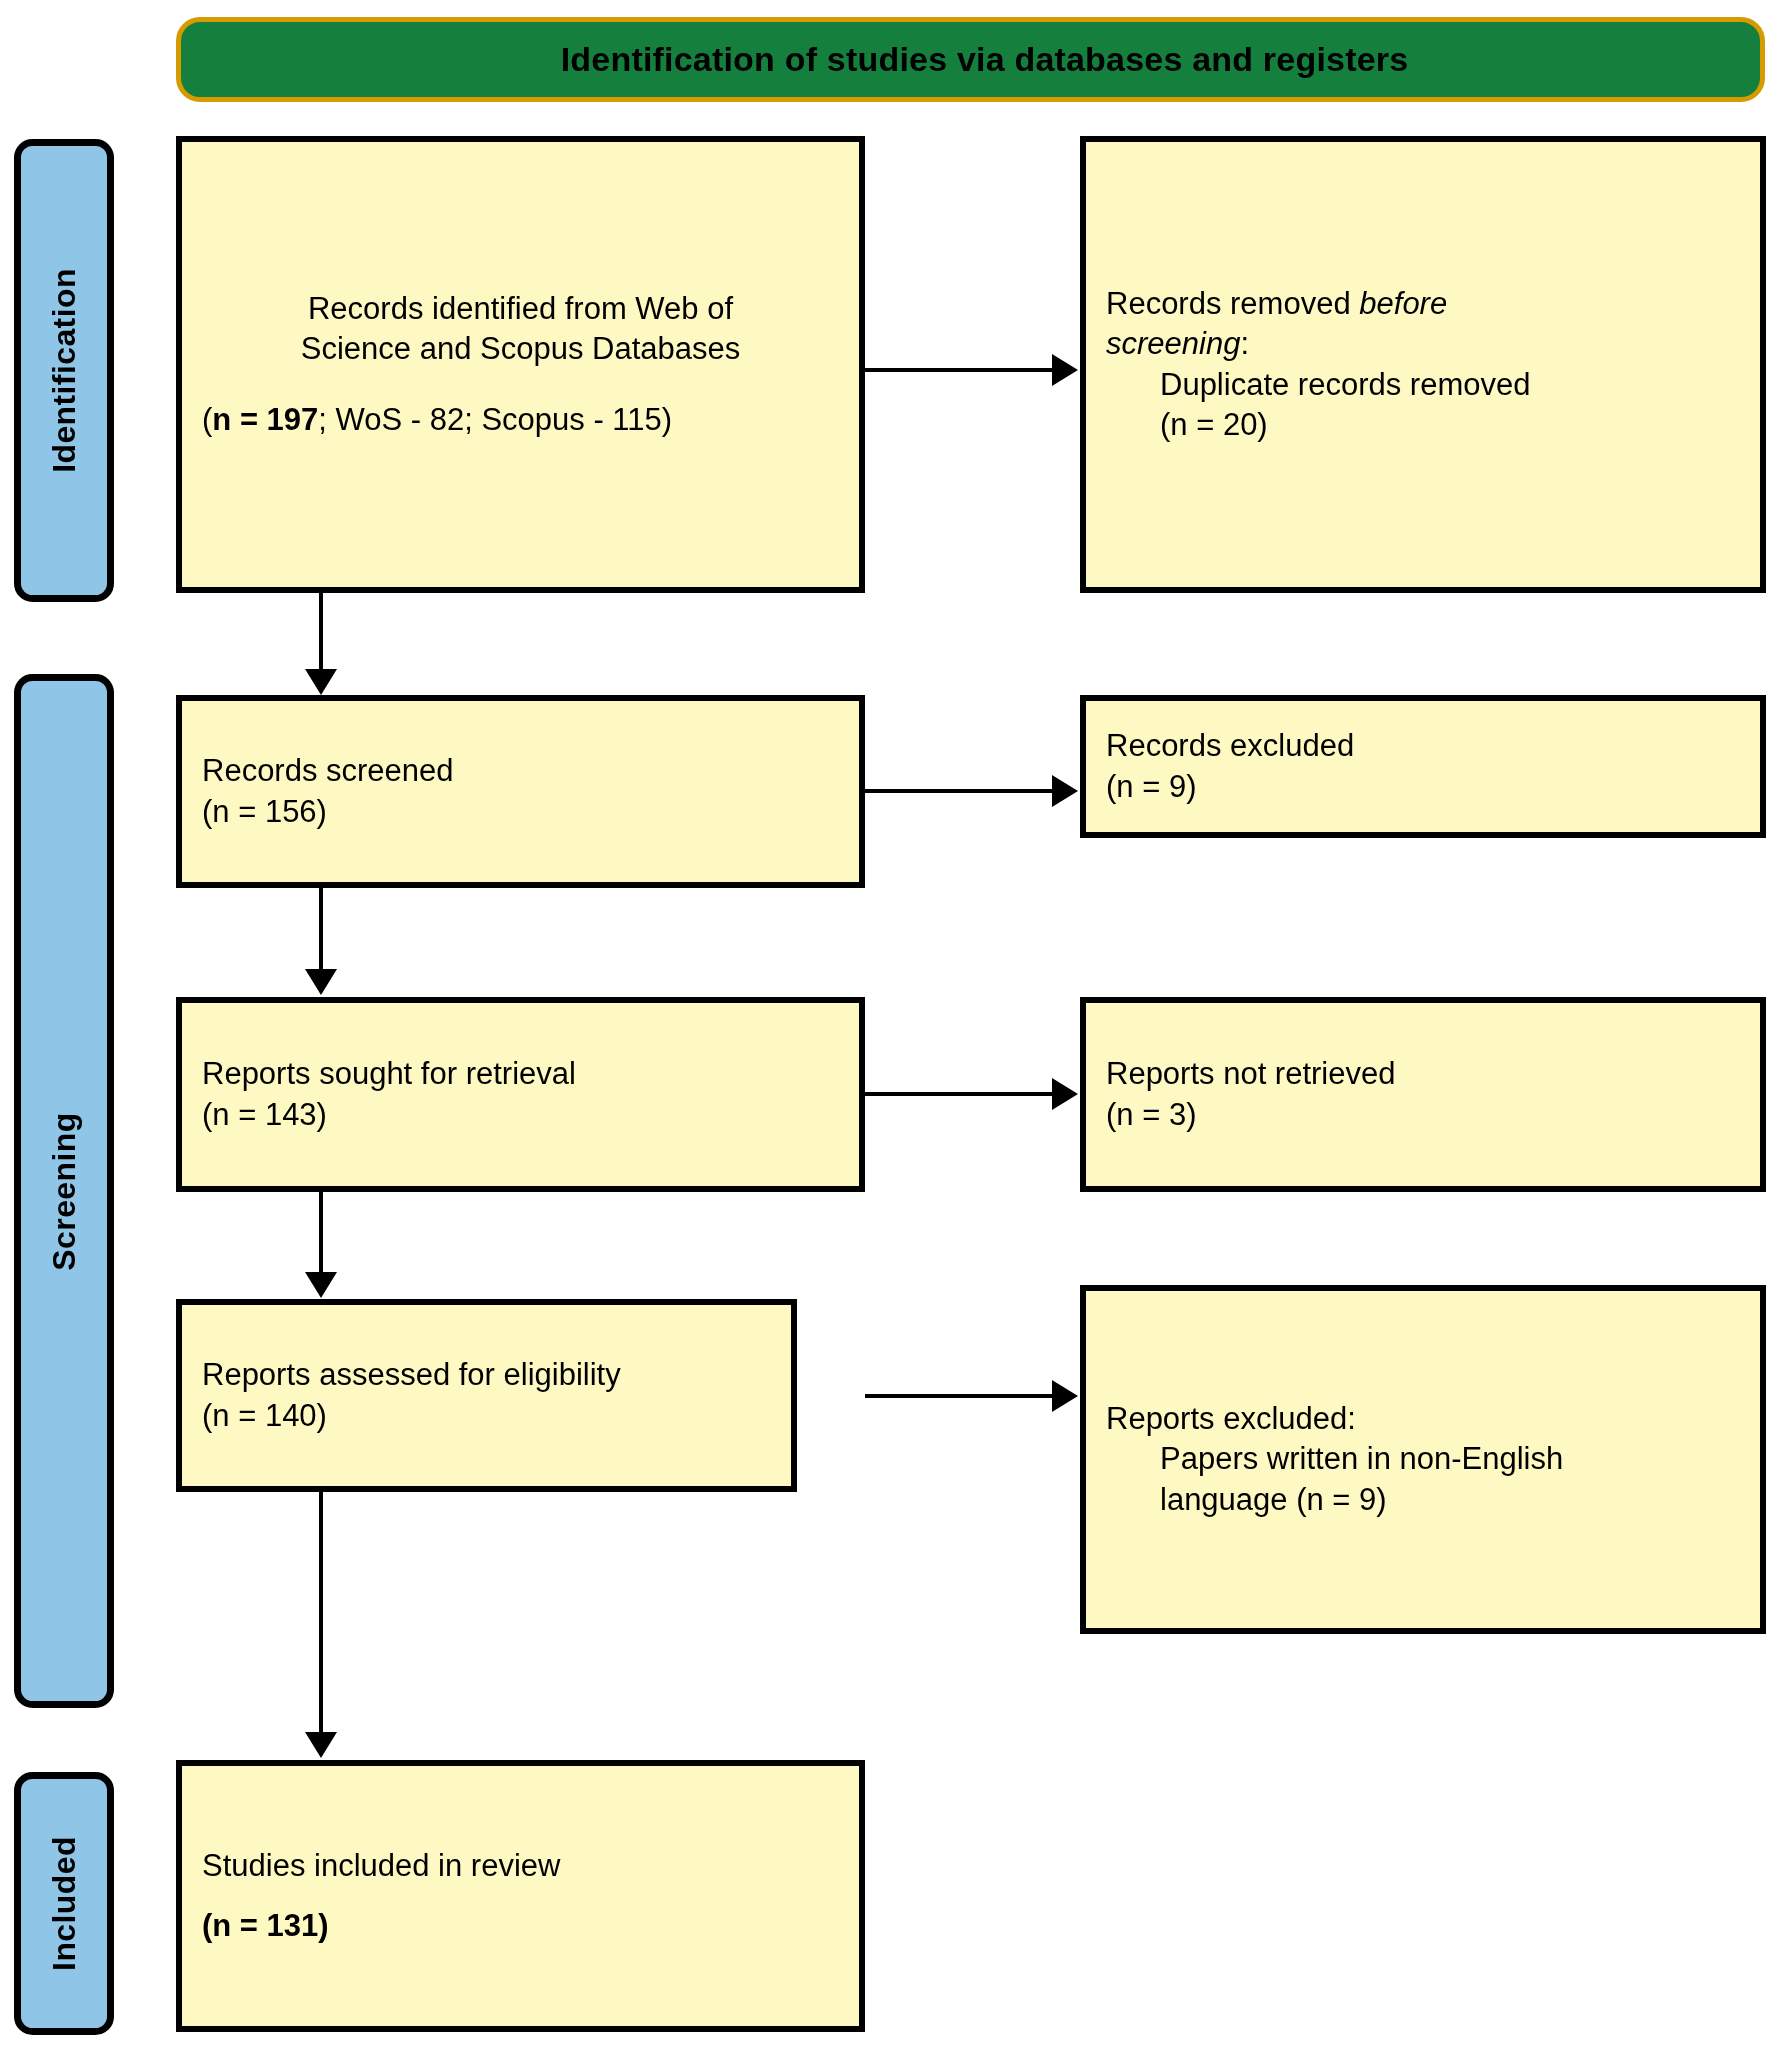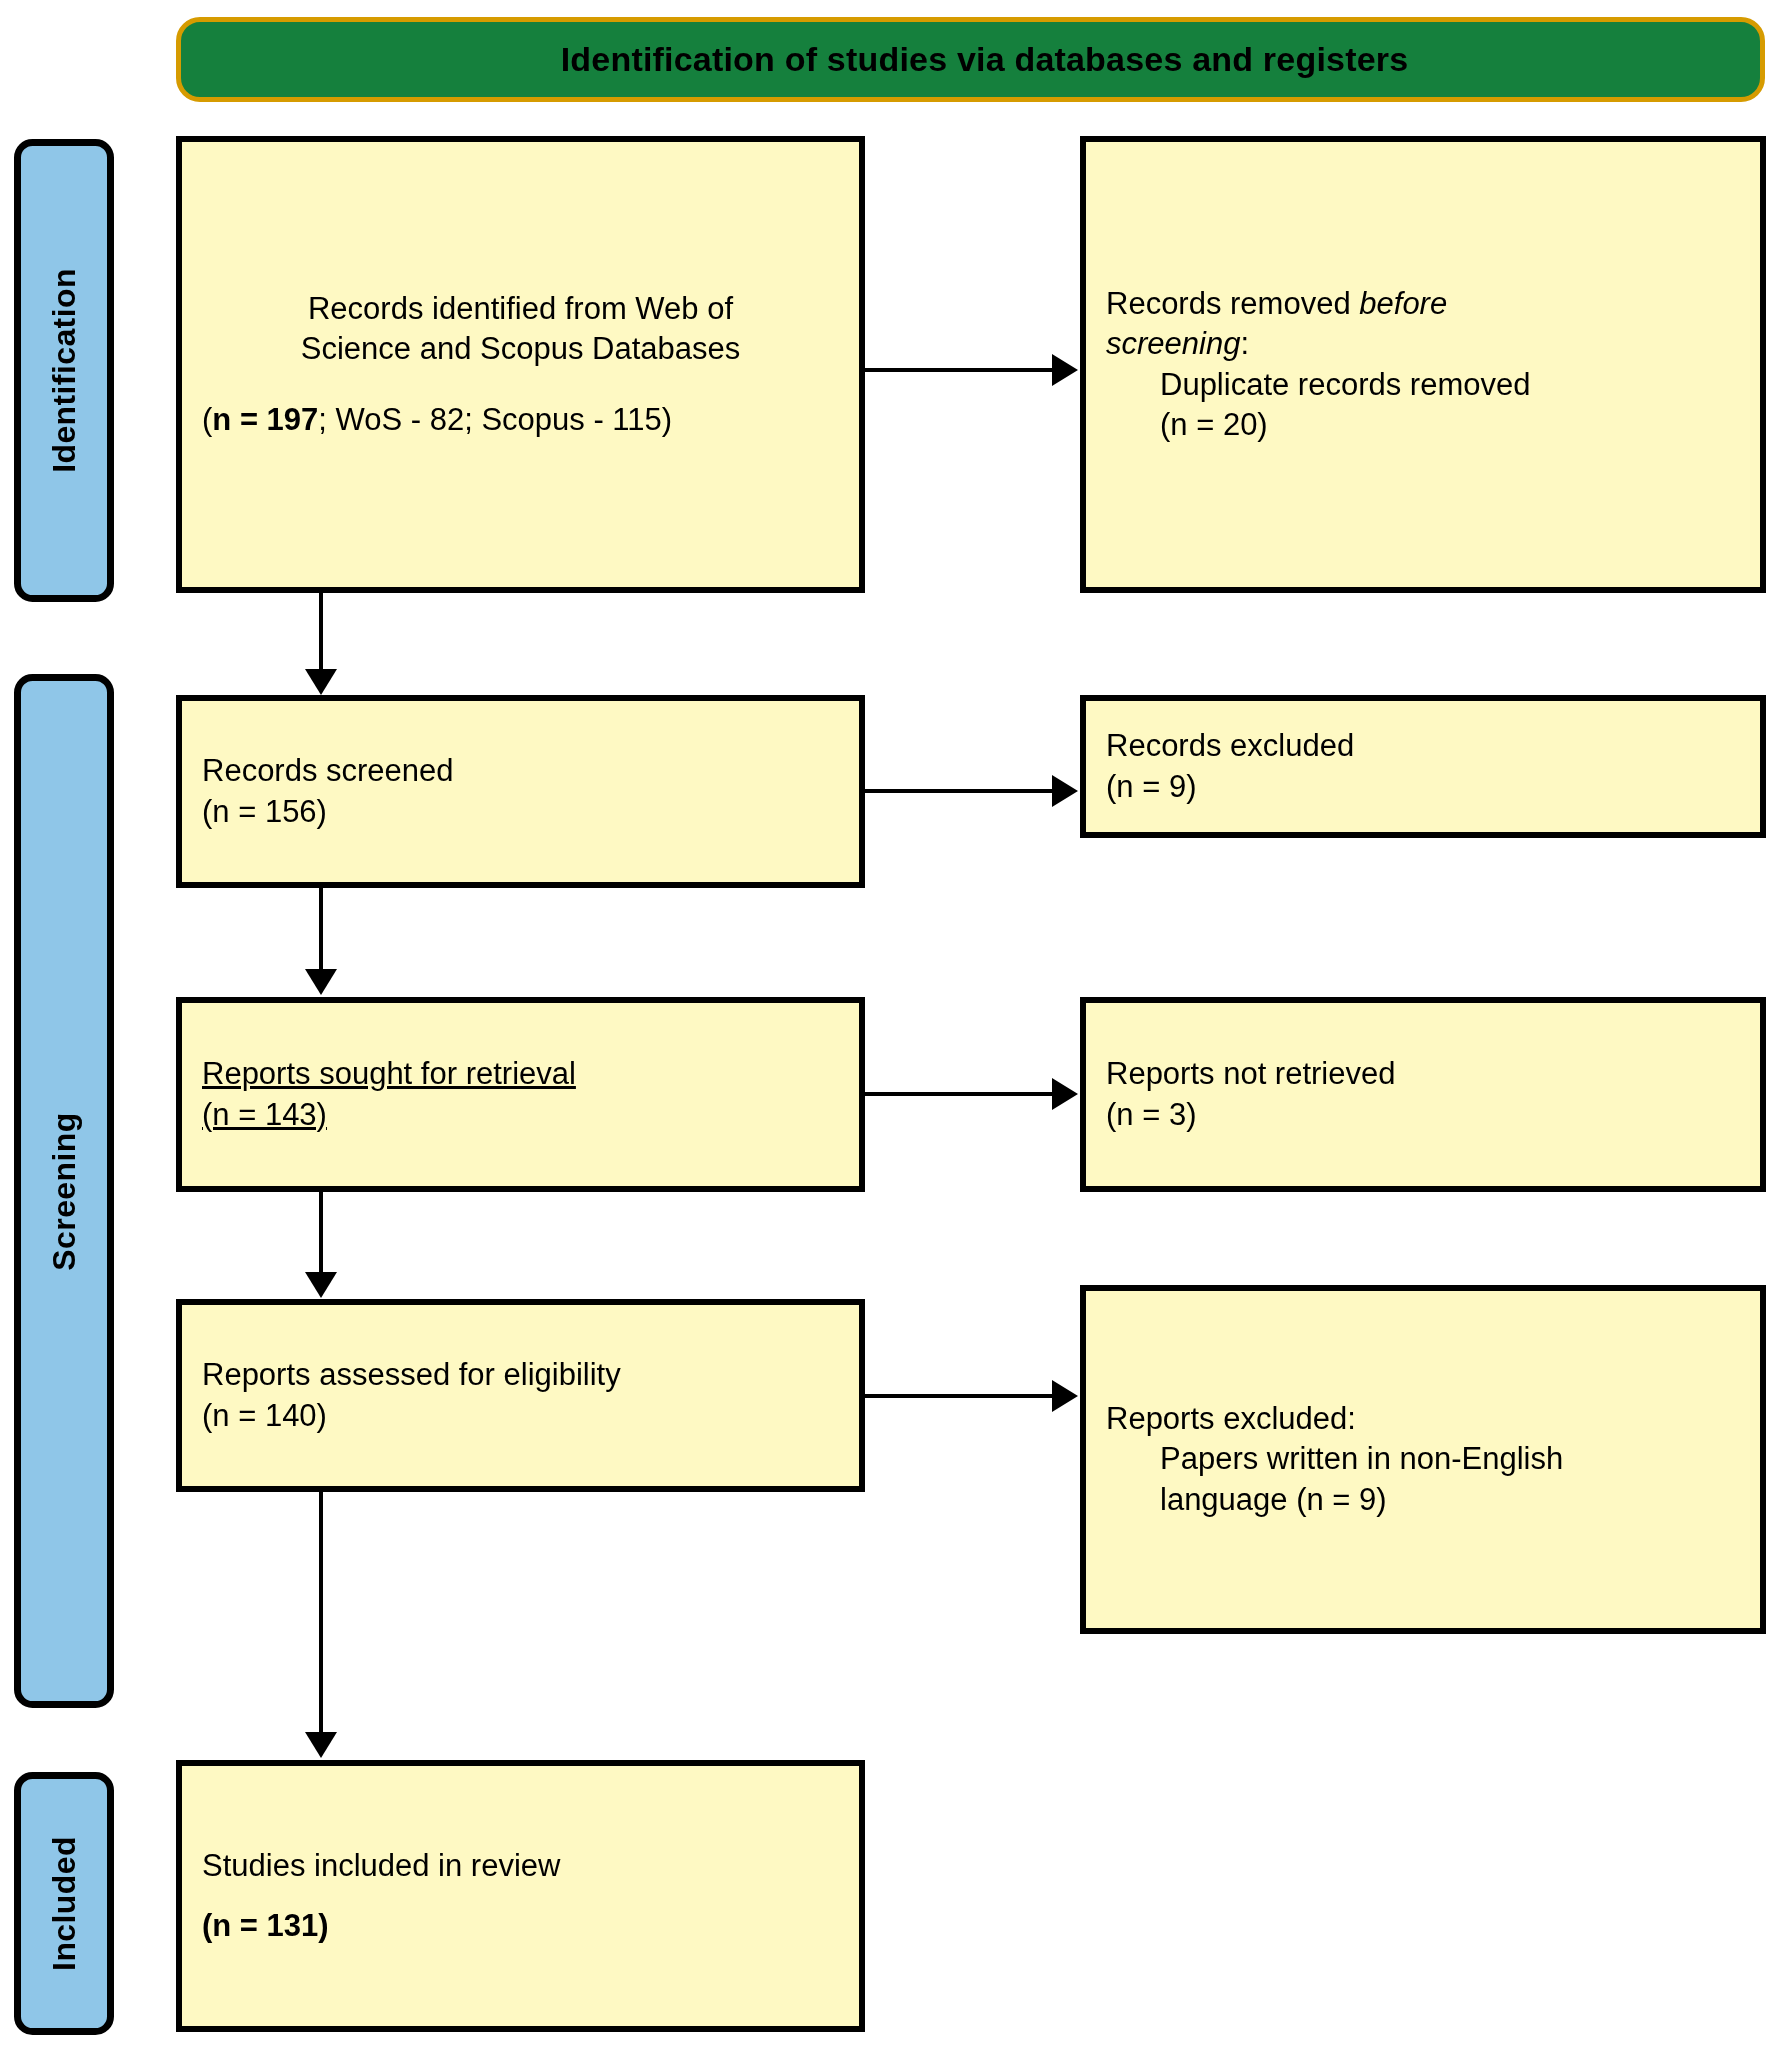--- a/index.html
+++ b/index.html
@@ -91,22 +91,22 @@
   .p-center { text-align: center; }
   .p-left   { text-align: left; }
   .indent   { padding-left: 54px; text-indent: 0; }
   .spacer   { height: 31px; }
   .bold     { font-weight: bold; }
   .ital     { font-style: italic; }
 
   
   #box-identified   { left: 176px; top: 136px;  width: 689px; height: 457px; }
   #box-screened     { left: 176px; top: 695px;  width: 689px; height: 193px; }
-  #box-sought       { left: 176px; top: 997px; width: 689px; height: 195px; text-decoration: underline; }
-  #box-eligibility  { left: 176px; top: 1299px; width: 689px; height: 193px; }
+  #box-sought       { left: 176px; top: 997px; width: 689px; height: 195px; }
+  #box-eligibility  { left: 176px; top: 1299px; width: 621px; height: 193px; }
   #box-included     { left: 176px; top: 1760px; width: 689px; height: 272px; gap: 20px; }
 
   
   #box-removed      { left: 1080px; top: 136px;  width: 686px; height: 457px; }
   #box-excluded1    { left: 1080px; top: 695px;  width: 686px; height: 143px; }
   #box-notretrieved { left: 1080px; top: 997px; width: 686px; height: 195px; }
   #box-excluded2    { left: 1080px; top: 1285px; width: 686px; height: 349px; }
 
   
   .conn-v, .conn-h {

